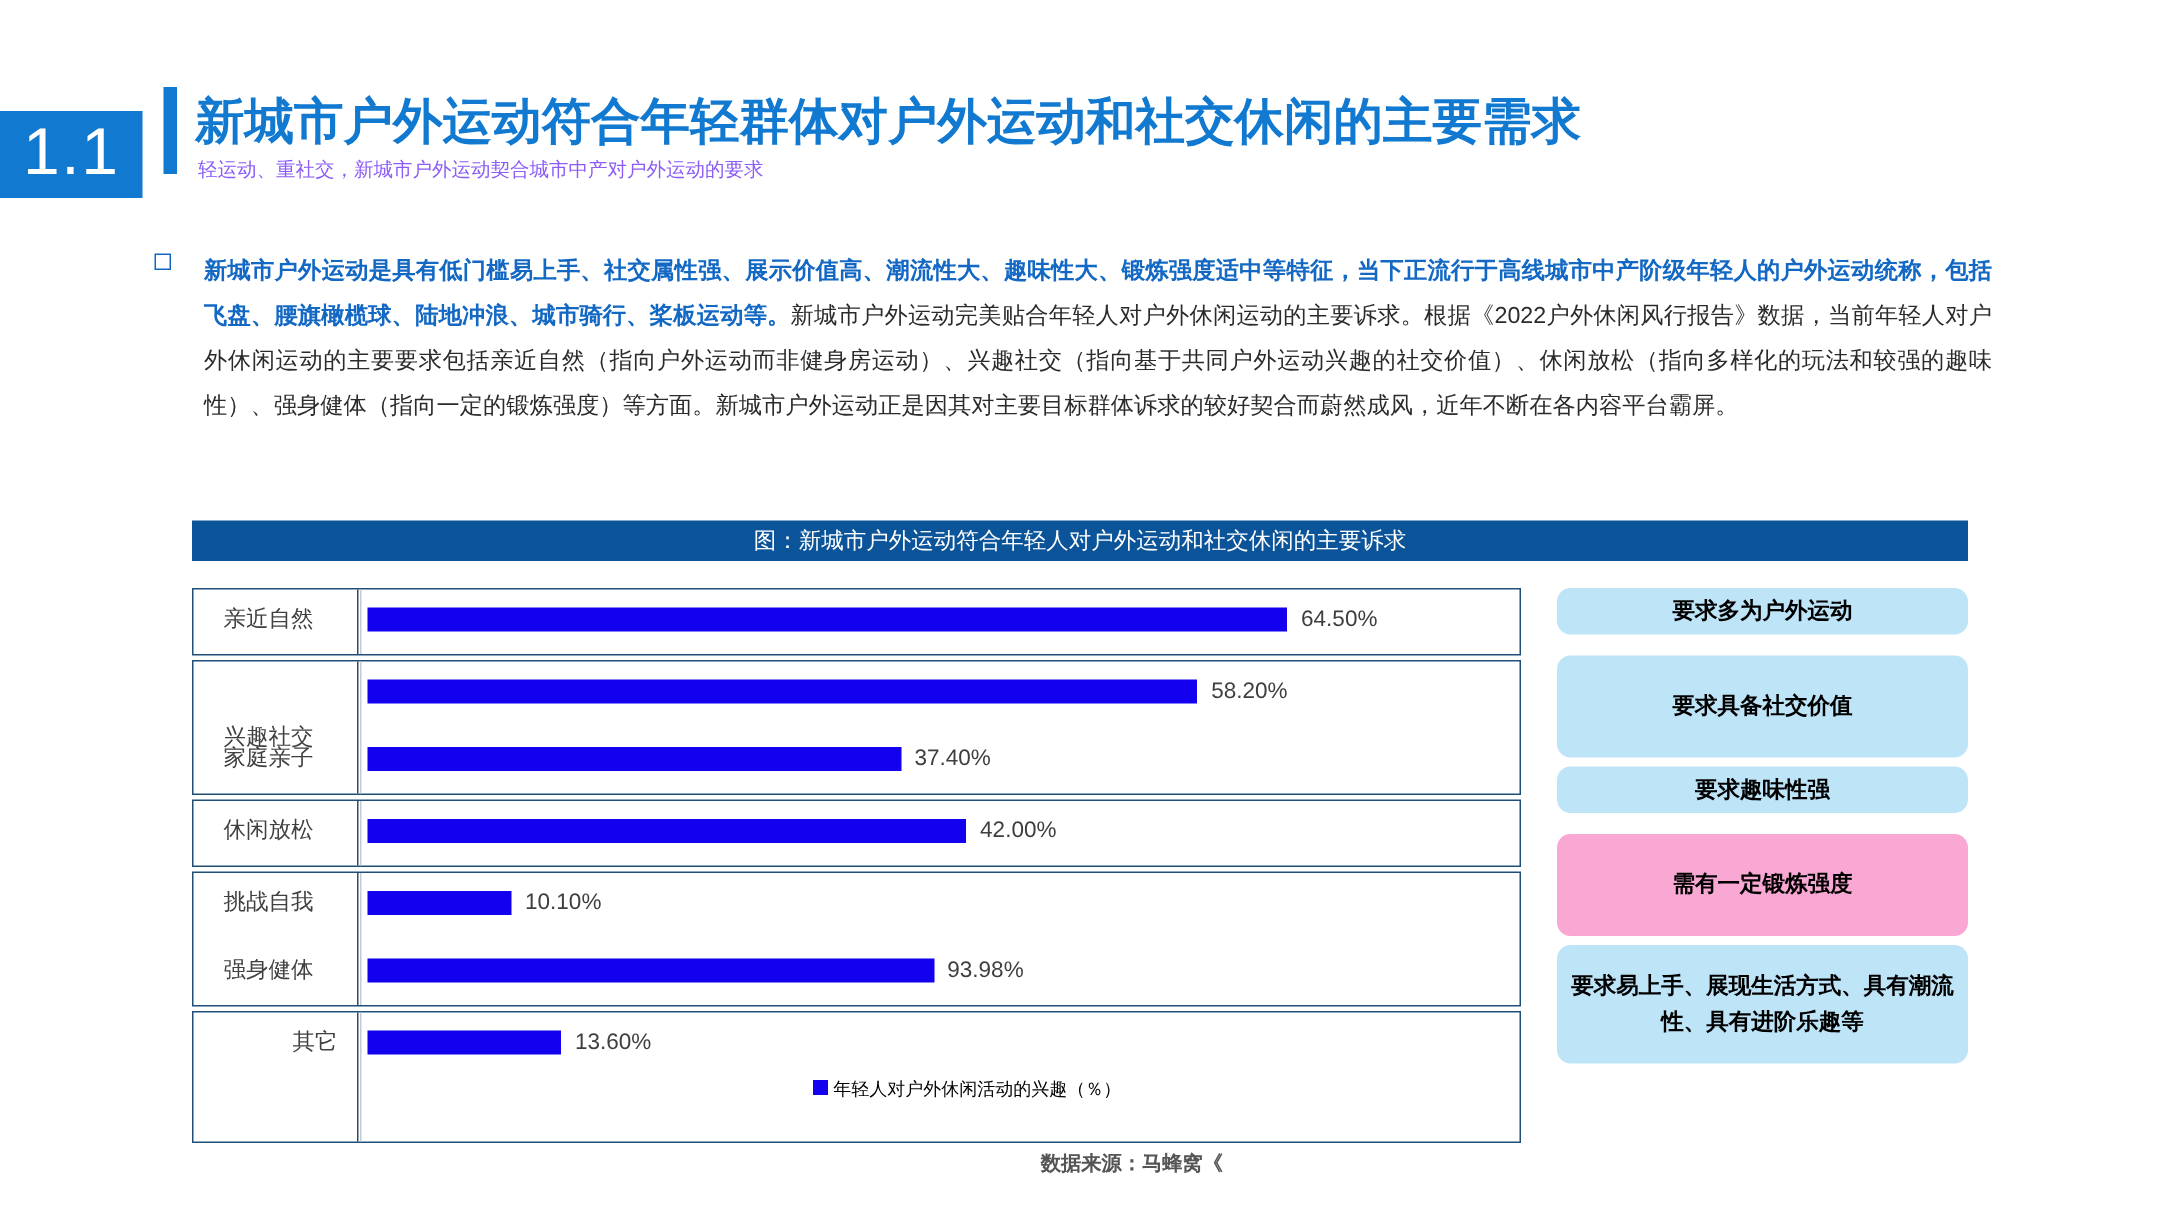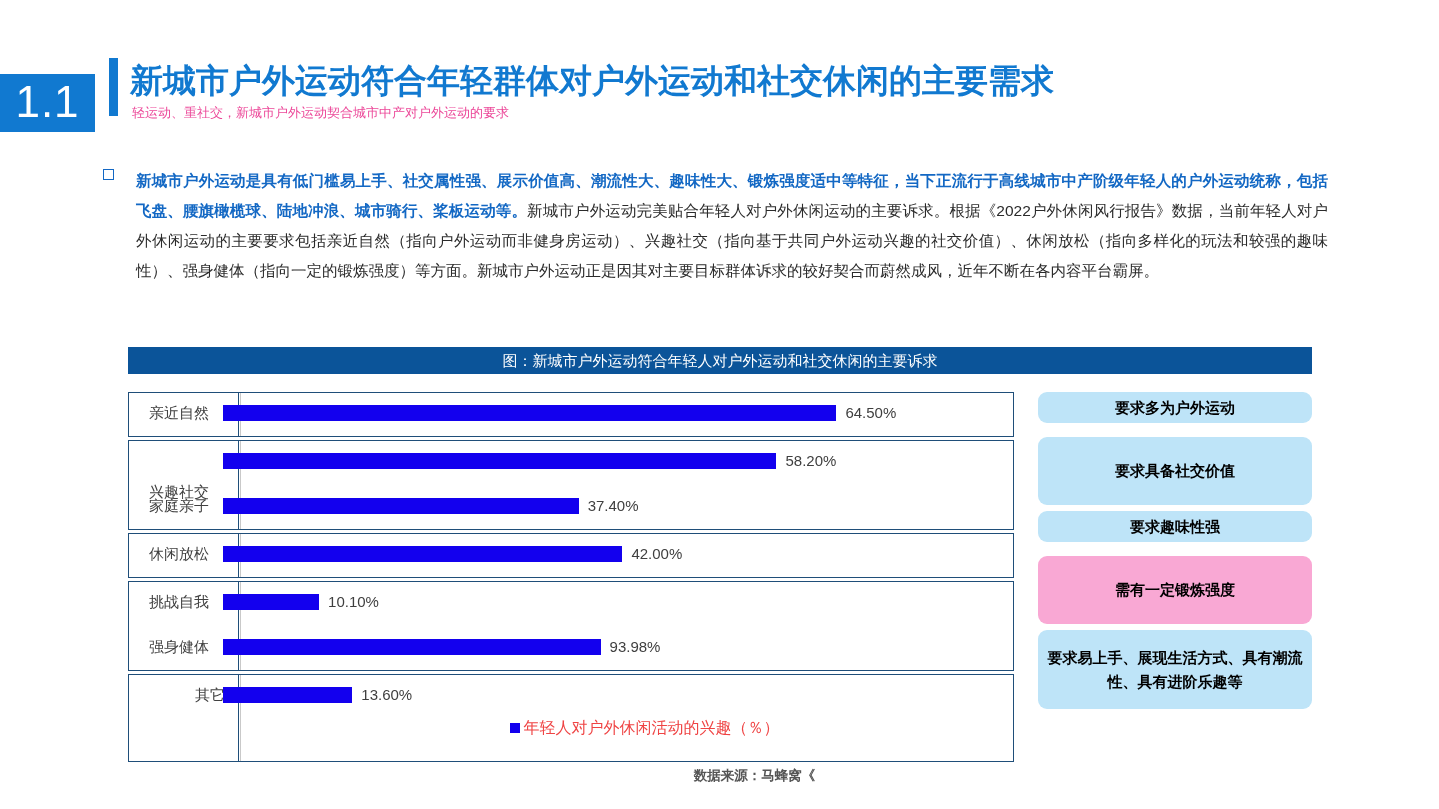--- a/index.html
+++ b/index.html
@@ -33,21 +33,21 @@
   .title-main{
     color:#1179D0;
     font-size:33px;
     font-weight:bold;
     line-height:46px;
     white-space:nowrap;
     letter-spacing:0px;
   }
   .title-sub{
     position:absolute; left:2px; top:46px;
-    color:#ec4899;
+    color:#8b5cf6;
     font-size:13px;
     white-space:nowrap;
   }
 
   
   .para{
     position:absolute; left:103px; top:166px; width:1225px;
     font-size:15.5px; line-height:30px; color:#2b2b2b;
     text-align:justify;
   }
@@ -83,21 +83,21 @@
   }
   .cat-lbl{
     position:absolute; left:0; width:100px; text-align:center;
     font-size:15px; color:#404040; height:22px; line-height:22px;
   }
   .cat-lbl.right{ text-align:right; width:96px; }
   .axis-line{
     position:absolute; left:111px; top:0; width:1px; height:100%;
     background:#c9c9c9;
   }
-  .barrow{ position:absolute; left:94px; height:22px; }
+  .barrow{ position:absolute; left:116px; height:22px; }
   .bar{
     position:absolute; left:0; top:3px; height:16px; background:#1300EE;
   }
   .bval{
     position:absolute; top:0px; height:22px; line-height:22px;
     font-size:15px; color:#3f3f3f; white-space:nowrap;
   }
 
   
   .callouts{ position:absolute; left:1038px; top:392px; width:274px; }
@@ -106,21 +106,21 @@
     background:#BEE4F8; border-radius:9px;
     color:#000000; font-weight:bold; font-size:15px;
     display:flex; align-items:center; justify-content:center;
     text-align:center; line-height:24px;
     box-sizing:border-box; padding:0 8px;
   }
 
   
   .legend{
     position:absolute; left:0; top:718px; width:1439px;
-    text-align:center; font-size:16px; color:#ef4444;
+    text-align:center; font-size:12px; color:#000000;
   }
   .legend-inner{ display:inline-block; margin-left:-150px; }
   .lgsw{
     display:inline-block; width:10px;height:10px;background:#1300EE;
     margin-right:4px; vertical-align:0px;
   }
   .source{
     position:absolute; left:0; top:767px; width:1439px;
     text-align:center; font-size:13.5px; color:#555555;
   }

